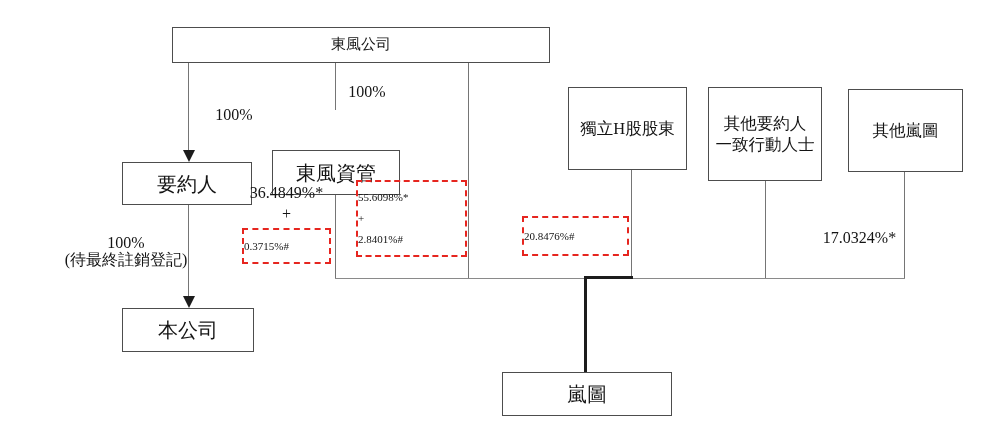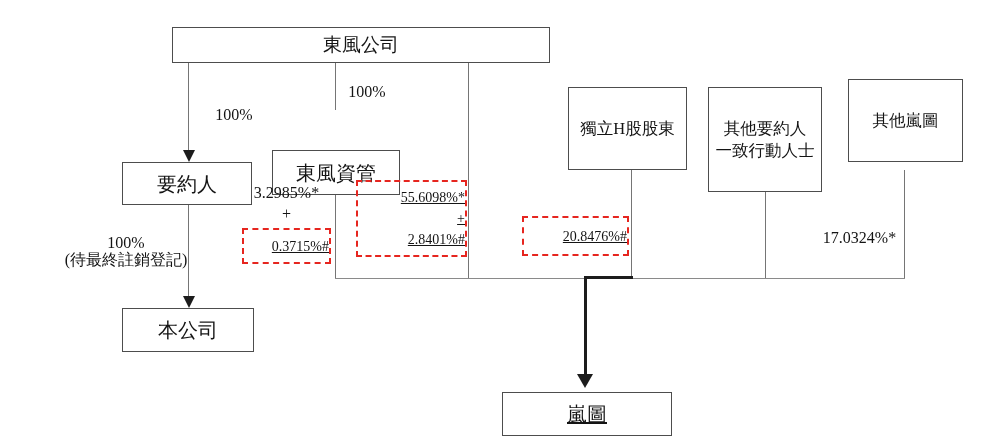--- a/index.html
+++ b/index.html
@@ -18,22 +18,22 @@
 
   .arrowhead{position:absolute;width:0;height:0;border-left:6px solid transparent;
              border-right:6px solid transparent;border-top:12px solid #1c1c1c;}
   .arrowhead.large{border-left:8px solid transparent;border-right:8px solid transparent;
                    border-top:14px solid #1c1c1c;}
 
   .lbl{position:absolute;font-size:16px;text-align:center;white-space:nowrap;}
   .lbl.twoline{white-space:normal;line-height:1.08;}
 
   .dashbox{position:absolute;border:2.4px dashed #e6251f;box-sizing:border-box;
-           display:flex;flex-direction:column;align-items:flex-end;justify-content:center;
-           font-size:14px;line-height:21px;text-align:center;background:transparent;text-decoration:underline;}
+           display:flex;flex-direction:column;align-items:flex-start;justify-content:center;
+           font-size:11px;line-height:21px;text-align:center;background:transparent;}
 </style>
 </head>
 <body>
 
 <div id="canvas">
 
   <div class="vline" style="left:188px;top:63px;height:87px;"></div>
   <div class="arrowhead" style="left:183px;top:150px;"></div>
 
   <div class="vline" style="left:335px;top:63px;height:47px;"></div>
@@ -47,63 +47,63 @@
 
   <div class="hline" style="left:335px;top:278px;width:570px;"></div>
 
   <div class="vline" style="left:188px;top:205px;height:91px;"></div>
   <div class="arrowhead" style="left:183px;top:296px;"></div>
 
   <div class="hline thick" style="left:584px;top:276px;width:49px;height:3px;"></div>
   <div class="vline thick" style="left:584px;top:276px;width:3px;height:98px;"></div>
   <div class="arrowhead large" style="left:577px;top:374px;"></div>
 
-  <div class="box" style="left:172px;top:27px;width:378px;height:36px;font-size:19px;">
+  <div class="box" style="left:172px;top:27px;width:378px;height:36px;font-size:15px;">
     <span>東風公司</span>
   </div>
 
   <div class="box big" style="left:272px;top:110px;width:128px;height:45px;margin-top:40px;">
     <span>東風資管</span>
   </div>
 
   <div class="box big" style="left:122px;top:162px;width:130px;height:43px;align-items:center;">
     <span>要約人</span>
   </div>
 
   <div class="box big" style="left:122px;top:308px;width:132px;height:44px;">
     <span>本公司</span>
   </div>
 
   <div class="box med" style="left:568px;top:87px;width:119px;height:83px;">
     <span>獨立H股股東</span>
   </div>
 
-  <div class="box med" style="left:708px;top:87px;width:114px;height:105px;">
+  <div class="box med" style="left:708px;top:87px;width:114px;height:94px;">
     <span>其他要約人</span>
     <span>一致行動人士</span>
   </div>
 
-  <div class="box med" style="left:848px;top:79px;width:115px;height:83px;">
+  <div class="box med" style="left:848px;top:89px;width:115px;height:83px;">
     <span>其他嵐圖</span>
   </div>
 
-  <div class="box big" style="left:502px;top:392px;width:170px;height:44px;text-decoration:underline;">
+  <div class="box big" style="left:502px;top:372px;width:170px;height:44px;">
     <span>嵐圖</span>
   </div>
 
   <div class="lbl" style="left:206px;top:106px;width:56px;">100%</div>
 
   <div class="lbl" style="left:339px;top:83px;width:56px;">100%</div>
 
   <div class="lbl twoline" style="left:42px;top:234px;width:168px;">
     <span>100%</span><br>
     <span>(待最終註銷登記)</span>
   </div>
 
-  <div class="lbl" style="left:242px;top:184px;width:89px;">3.2985%*</div>
+  <div class="lbl" style="left:242px;top:184px;width:89px;">36.4849%*</div>
   <div class="lbl" style="left:242px;top:205px;width:89px;">+</div>
   <div class="dashbox" style="left:242px;top:228px;width:89px;height:36px;">
     <span>0.3715%#</span>
   </div>
 
   <div class="dashbox" style="left:356px;top:180px;width:111px;height:77px;">
     <span>55.6098%*</span>
     <span>+</span>
     <span>2.8401%#</span>
   </div>

